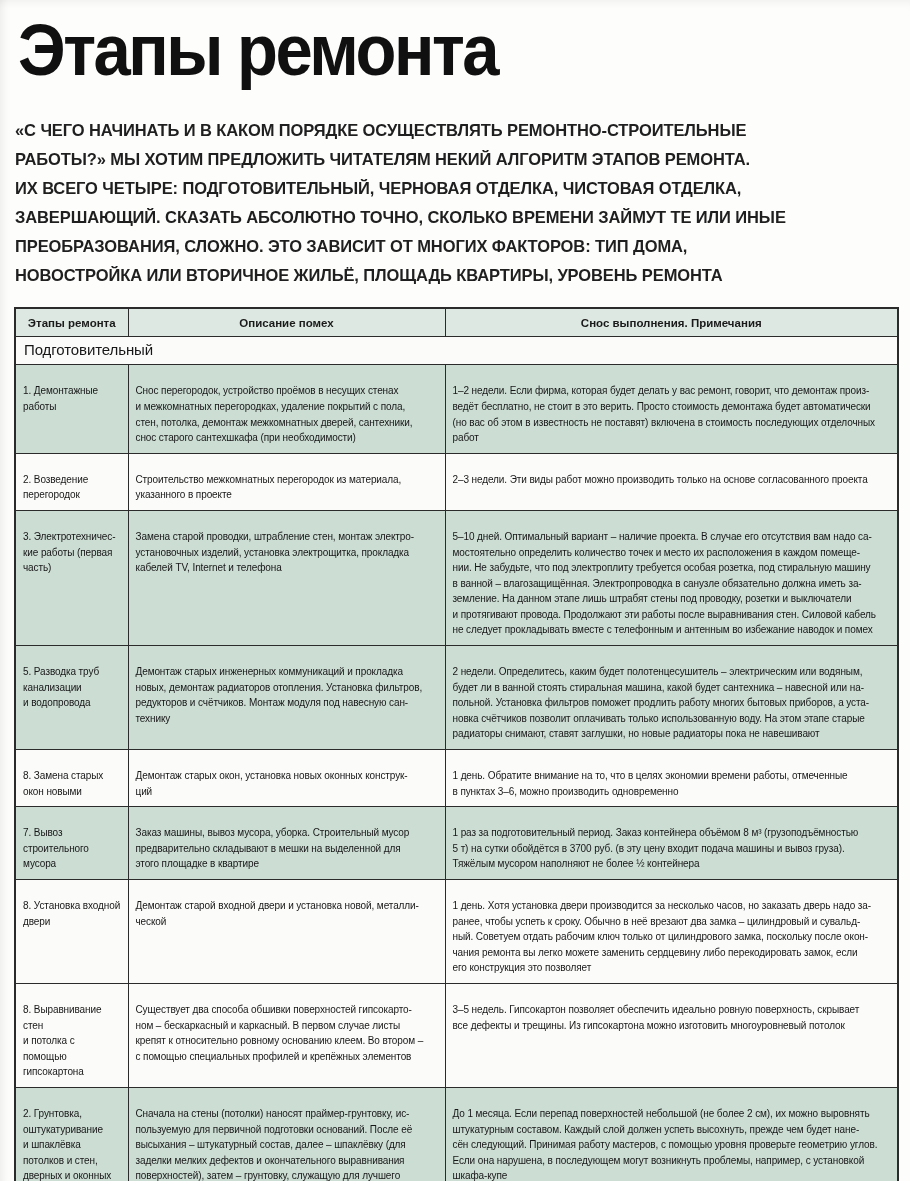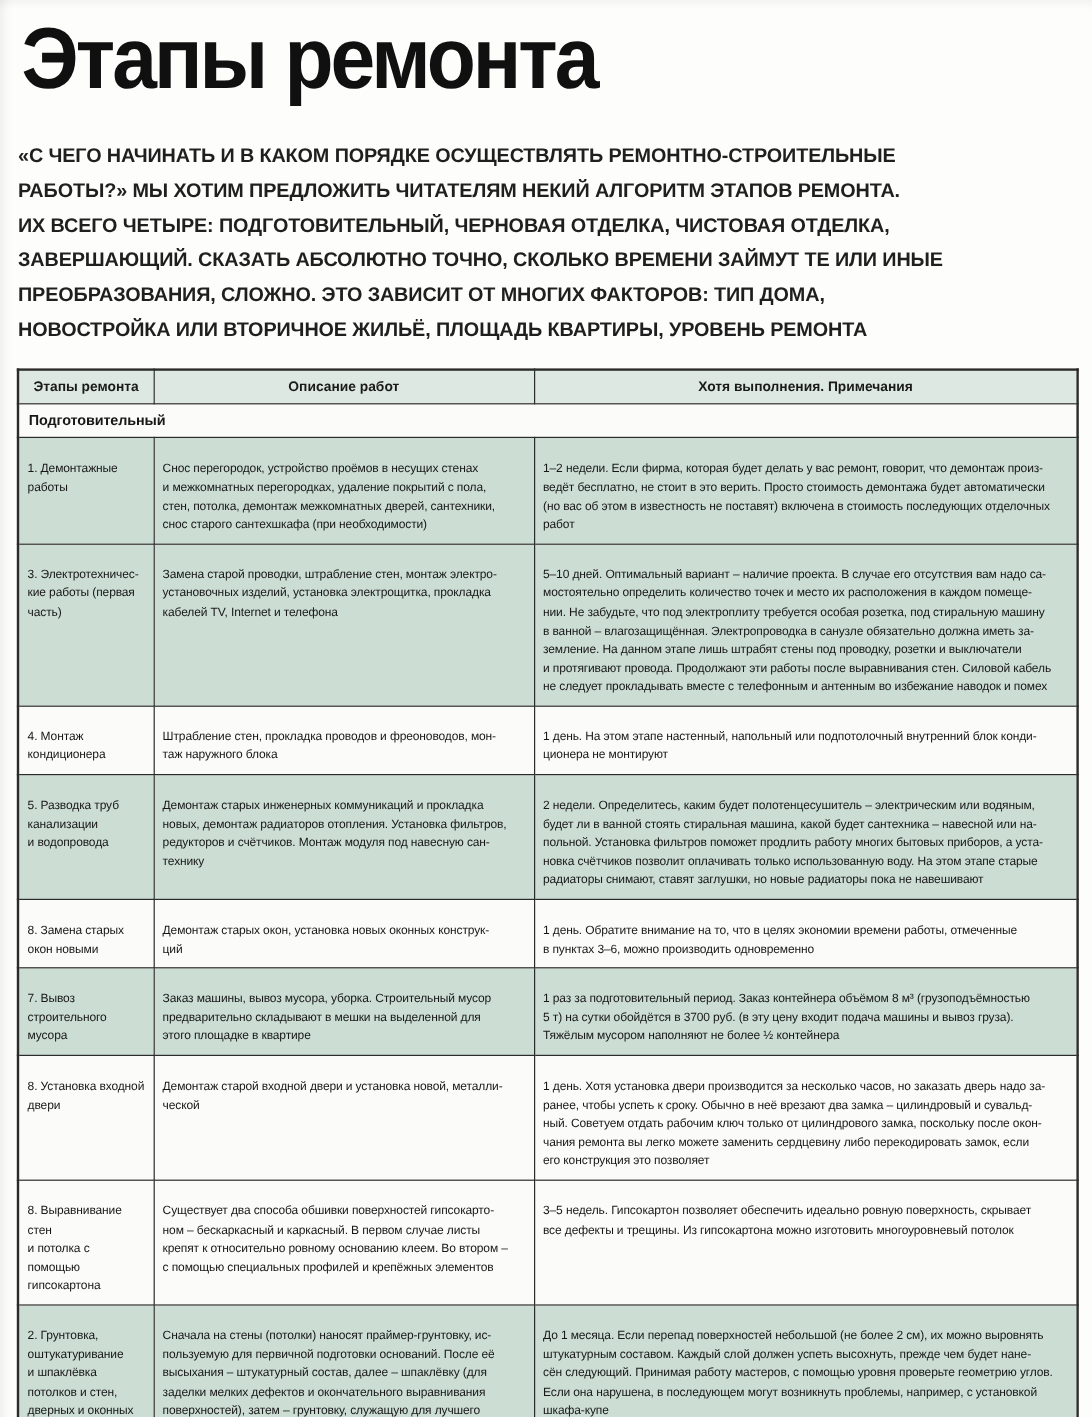--- a/index.html
+++ b/index.html
@@ -68,22 +68,22 @@
   table.stages td{
     font-size:10px;
     line-height:15.6px;
     padding:18px 7px 7px;
     letter-spacing:-0.1px;
     color:#171717;
   }
   tr.tint td{ background:var(--tinted_row_background,#ccdDD4); }
   tr.plain td{ background:var(--white_row_background,#fbfcfa); }
   tr.section td{
-    font-size:12px;
-    font-weight:700;
+    font-size:15px;
+    font-weight:400;
     padding:6px 8px 7px;
     line-height:14px;
   }
 </style>
 </head>
 <body>
 
 <div class="page">
 
   <h1 class="title">Этапы ремонта</h1>
@@ -97,63 +97,62 @@
 
   <table class="stages">
     <colgroup>
       <col style="width:113px">
       <col style="width:317px">
       <col style="width:453px">
     </colgroup>
     <thead>
       <tr>
         <th>Этапы ремонта</th>
-        <th>Описание работ</th>
-        <th>Хотя выполнения. Примечания</th>
+        <th>Описание помех</th>
+        <th>Снос выполнения. Примечания</th>
       </tr>
     </thead>
     <tbody>
       <tr class="section plain">
         <td colspan="3">Подготовительный</td>
       </tr>
 
       <tr class="tint">
         <td>1. Демонтажные
 работы</td>
         <td>Снос перегородок, устройство проёмов в несущих стенах
 и межкомнатных перегородках, удаление покрытий с пола,
 стен, потолка, демонтаж межкомнатных дверей, сантехники,
 снос старого сантехшкафа (при необходимости)</td>
         <td>1–2 недели. Если фирма, которая будет делать у вас ремонт, говорит, что демонтаж произ-
 ведёт бесплатно, не стоит в это верить. Просто стоимость демонтажа будет автоматически
 (но вас об этом в известность не поставят) включена в стоимость последующих отделочных
 работ</td>
+      </tr>
+      <tr class="plain">
+        <td>2. Возведение
+перегородок</td>
+        <td>Строительство межкомнатных перегородок из материала,
+указанного в проекте</td>
+        <td>2–3 недели. Эти виды работ можно производить только на основе согласованного проекта</td>
       </tr>
       <tr class="tint">
         <td>3. Электротехничес-
 кие работы (первая
 часть)</td>
         <td>Замена старой проводки, штрабление стен, монтаж электро-
 установочных изделий, установка электрощитка, прокладка
 кабелей TV, Internet и телефона</td>
         <td>5–10 дней. Оптимальный вариант – наличие проекта. В случае его отсутствия вам надо са-
 мостоятельно определить количество точек и место их расположения в каждом помеще-
 нии. Не забудьте, что под электроплиту требуется особая розетка, под стиральную машину
 в ванной – влагозащищённая. Электропроводка в санузле обязательно должна иметь за-
 земление. На данном этапе лишь штрабят стены под проводку, розетки и выключатели
 и протягивают провода. Продолжают эти работы после выравнивания стен. Силовой кабель
 не следует прокладывать вместе с телефонным и антенным во избежание наводок и помех</td>
-      </tr>
-      <tr class="plain">
-        <td>4. Монтаж
-кондиционера</td>
-        <td>Штрабление стен, прокладка проводов и фреоноводов, мон-
-таж наружного блока</td>
-        <td>1 день. На этом этапе настенный, напольный или подпотолочный внутренний блок конди-
-ционера не монтируют</td>
       </tr>
       <tr class="tint">
         <td>5. Разводка труб
 канализации
 и водопровода</td>
         <td>Демонтаж старых инженерных коммуникаций и прокладка
 новых, демонтаж радиаторов отопления. Установка фильтров,
 редукторов и счётчиков. Монтаж модуля под навесную сан-
 технику</td>
         <td>2 недели. Определитесь, каким будет полотенцесушитель – электрическим или водяным,

